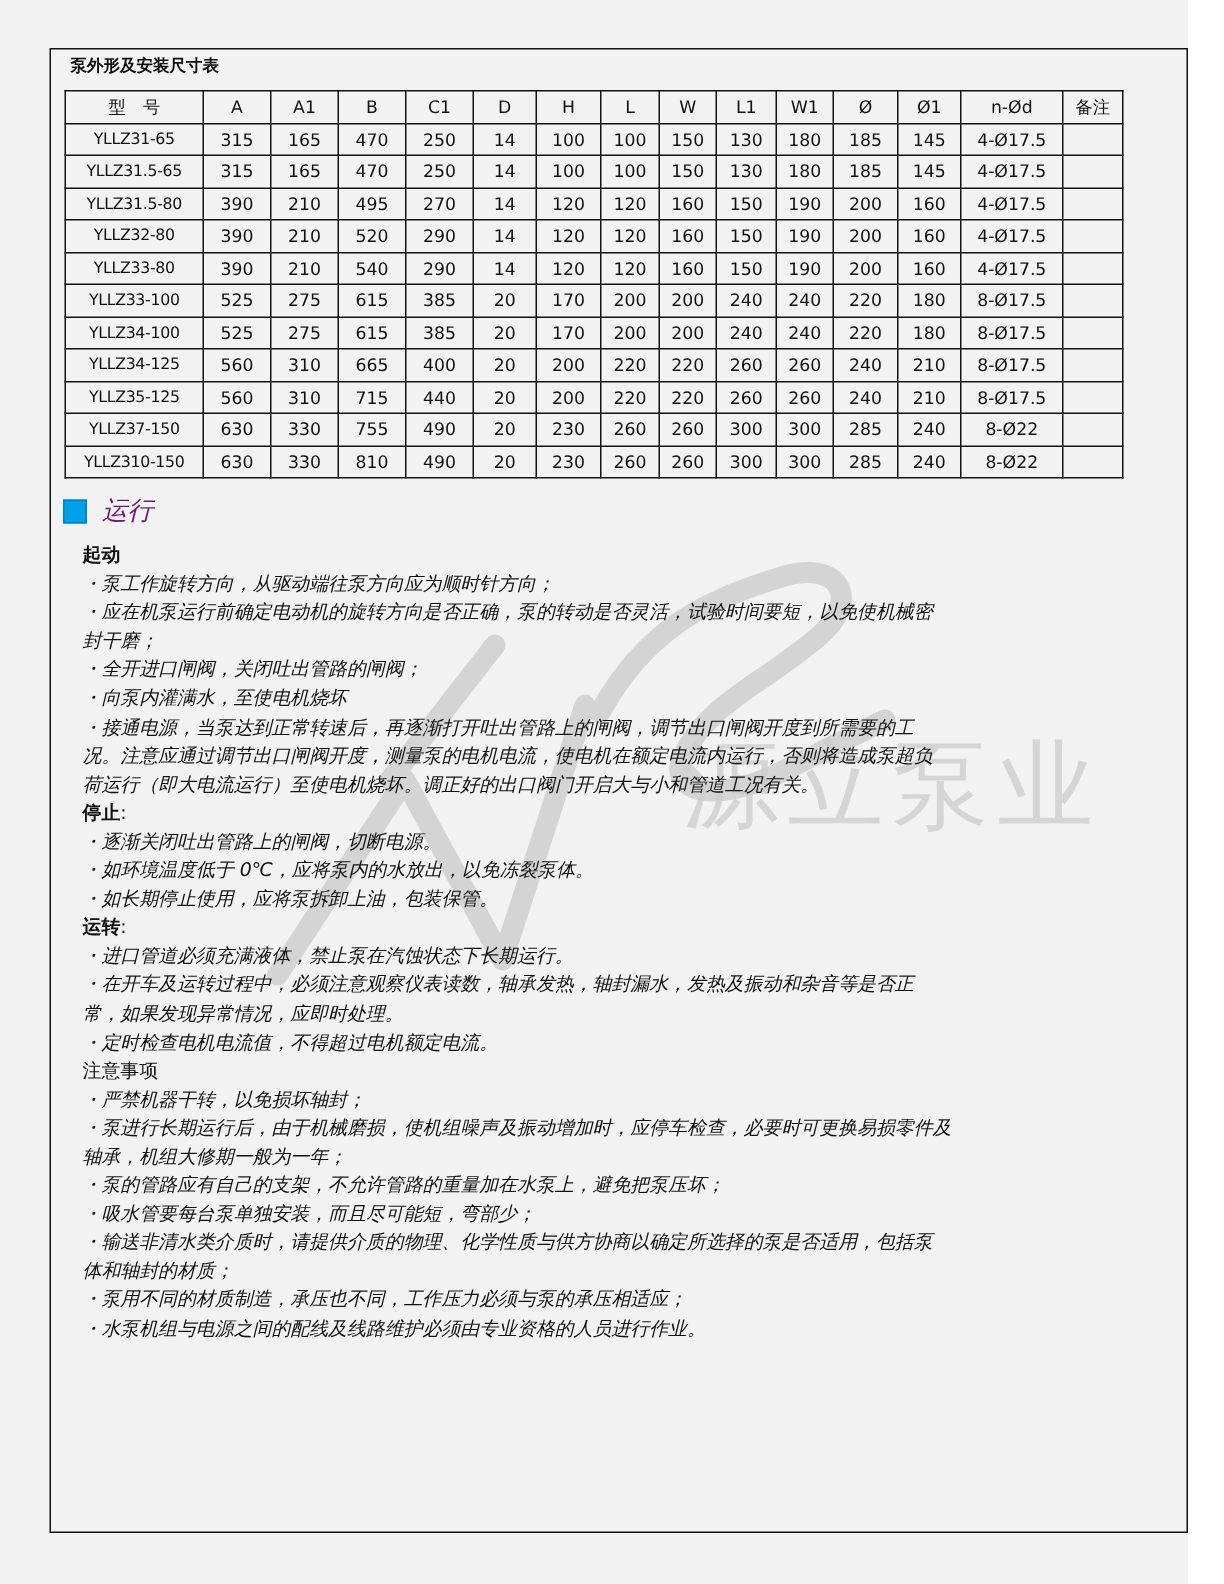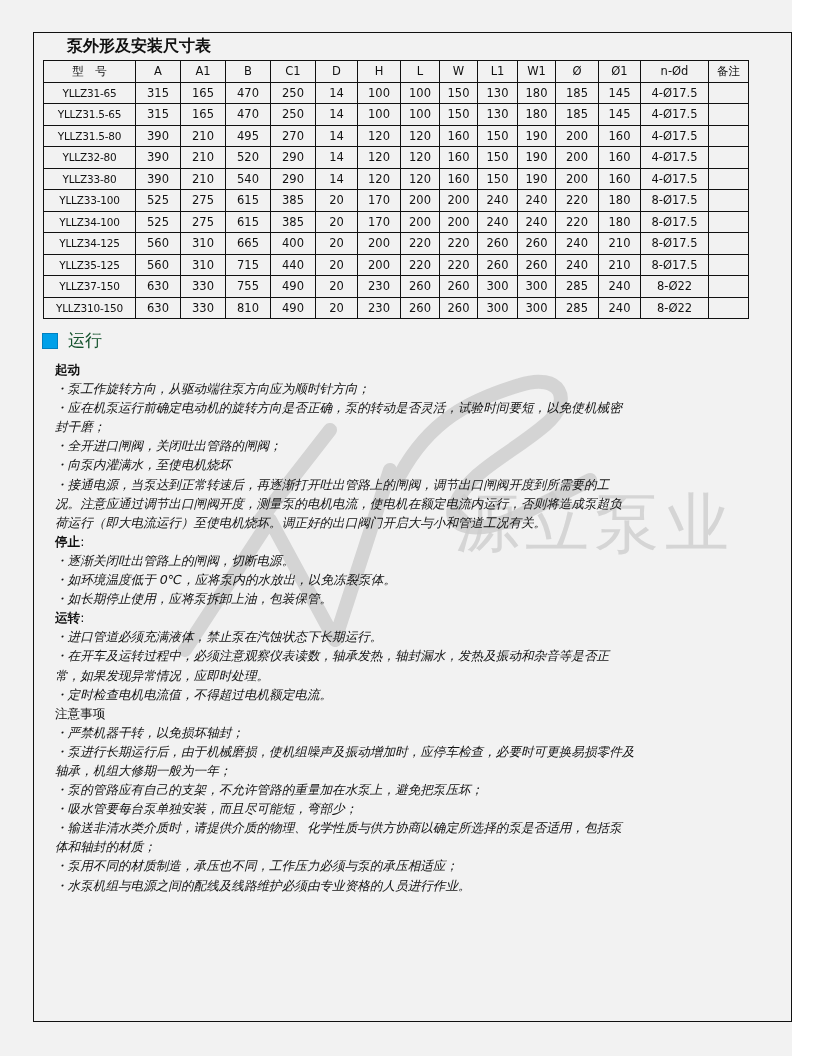--- a/index.html
+++ b/index.html
@@ -9,34 +9,34 @@
     font-family: "DejaVu Sans", "Liberation Sans", sans-serif;
     color: #111;
   }
   .right-strip { position: absolute; left: 792px; top: 0; width: 24px; height: 1056px; background: #ffffff; }
   .frame {
     position: absolute; left: 33px; top: 32px; width: 759px; height: 990px;
     border: 1px solid #111; border-right: 1px solid #111; box-sizing: border-box;
   }
   .watermark { position: absolute; left: 0; top: 0; width: 816px; height: 1056px; pointer-events: none; }
   .table-title {
-    position: absolute; left: 67px; top: 36px; font-size: 16px; font-weight: bold; letter-spacing: 0px;
+    position: absolute; left: 47px; top: 36px; font-size: 11px; font-weight: bold; letter-spacing: 0px;
   }
   table.dims {
     position: absolute; left: 43px; top: 60px; border-collapse: collapse;
     font-size: 11.5px; table-layout: fixed;
   }
   table.dims td, table.dims th {
     border: 1px solid #111; height: 20.5px; padding: 0; text-align: center;
     font-weight: normal; white-space: nowrap; overflow: hidden; color: #111;
   }
   table.dims td.model { font-size: 10.5px; letter-spacing: -0.2px; }
   .section-head { position: absolute; left: 42px; top: 329px; display: flex; align-items: center; }
   .section-square { width: 16px; height: 16px; background: #00a0e9; border: 1px solid #0080c0; box-sizing: border-box; }
-  .section-title { font-size: 17px; margin-left: 10px; color: #14532d; }
+  .section-title { font-size: 17px; margin-left: 10px; color: #701a75; font-style: italic; }
   .body-text {
     position: absolute; left: 55px; top: 360px; width: 740px;
     font-size: 12.6px; line-height: 19.1px;
   }
   .body-text .hd { font-weight: bold; }
   .body-text p { margin: 0; }
   .body-text .item { white-space: pre-wrap; font-style: italic; }
 </style>
 </head>
 <body>

